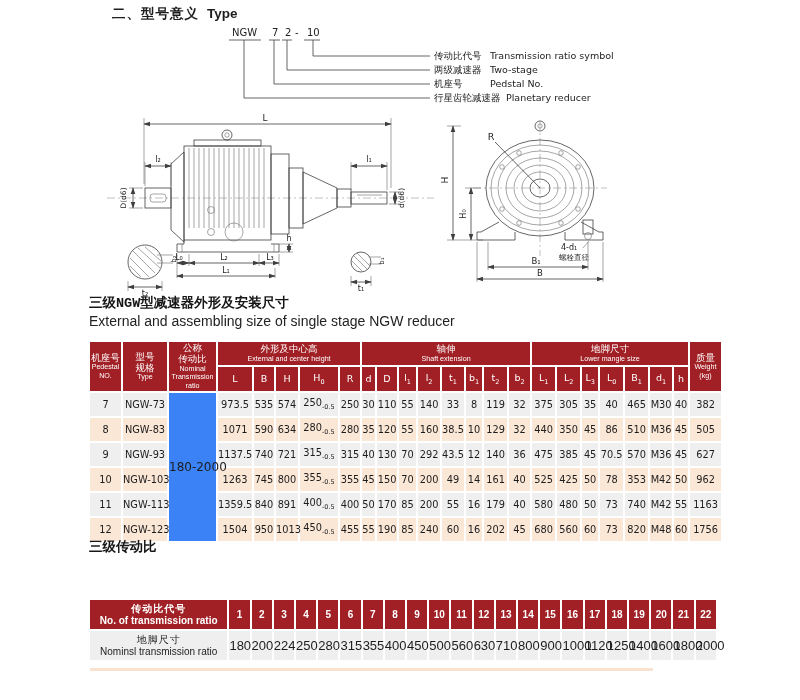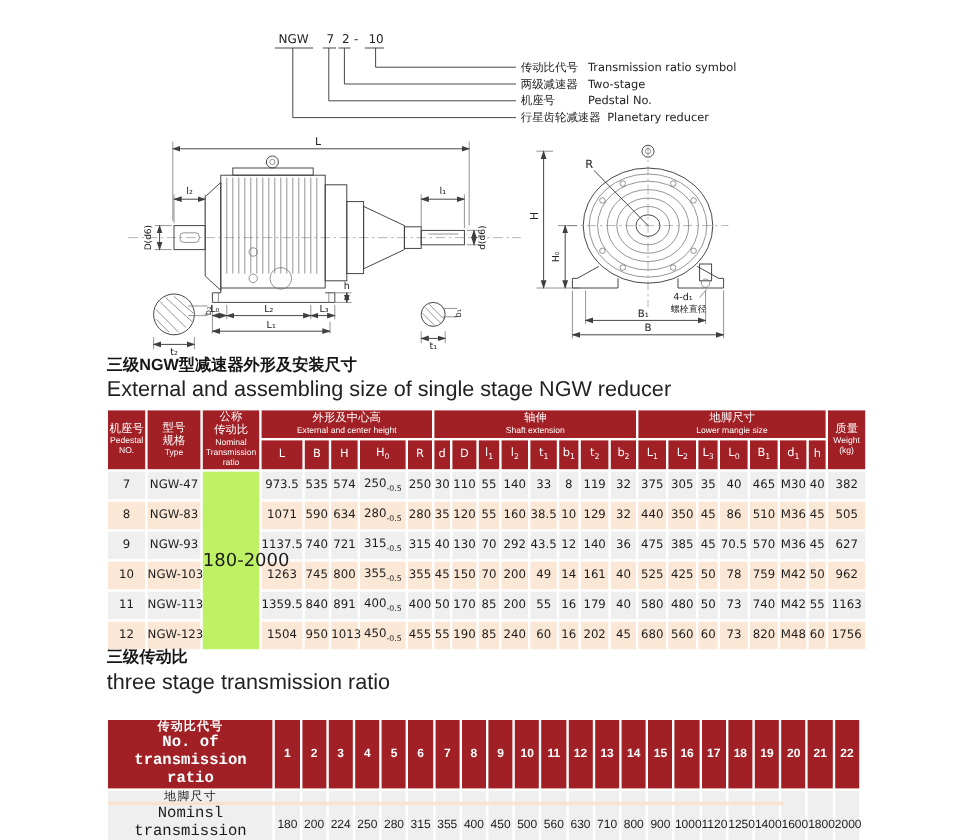--- a/index.html
+++ b/index.html
@@ -9,52 +9,55 @@
   .sec-title{position:absolute;left:112px;top:5px;font-size:13.5px;font-weight:bold;color:#1d1d1d;letter-spacing:1px;}
   .sec-title .en{margin-left:8px;letter-spacing:0;}
   
   svg{position:absolute;}
   svg text{fill:#222;font-family:"DejaVu Sans",sans-serif;}
   .ln{stroke:#3f3f3f;stroke-width:0.8;fill:none;}
   .thin{stroke:#6a6a6a;stroke-width:0.6;fill:none;}
   .cl{stroke:#999;stroke-width:0.6;fill:none;stroke-dasharray:8 3 2 3;}
   
   .tbl-head{position:absolute;left:89px;line-height:1.25;}
-  .tbl-head .t-zh{font-size:13.5px;font-weight:bold;color:#161616;}
-  .tbl-head .t-en{font-size:18px;color:#222;}
+  .tbl-head .t-zh{font-size:13.5px;font-weight:bold;color:#161616;font-family:Liberation Mono, monospace;}
+  .tbl-head .t-en{font-size:14px;color:#222;}
   
   #dim-table{position:absolute;left:88px;top:340px;width:630px;table-layout:fixed;
              border-collapse:separate;border-spacing:2px;}
   #dim-table th{background:#A12025;color:#fff;font-weight:normal;padding:0;text-align:center;vertical-align:middle;}
   #dim-table .zh{font-size:9.5px;line-height:1.2;}
   #dim-table .en{font-size:7.5px;line-height:1.15;transform:scale(0.95);}
   #dim-table .sub-col{font-size:9.5px;height:24px;font-family:"DejaVu Sans",sans-serif;}
   #dim-table td{padding:0;height:23px;text-align:center;font-size:9.8px;color:#1c1c1c;
                 font-family:"DejaVu Sans",sans-serif;white-space:nowrap;}
   #dim-table sub{font-size:6.5px;}
   .r-gray td{background:#EFEFEF;}
   .r-peach td{background:#FBE7D6;}
-  #dim-table td.c-ratio{background:#bef264;font-size:15px;}
+  #dim-table td.c-ratio{background:#3b82f6;font-size:12px;}
   
   #ratio-table{position:absolute;left:88px;top:598px;width:630px;table-layout:fixed;
                border-collapse:separate;border-spacing:2px;}
   #ratio-table th,#ratio-table td{padding:0;height:29px;text-align:center;vertical-align:middle;}
   #ratio-table .rt-label-red{background:#A12025;color:#fff;}
   #ratio-table .rt-label-gray{background:#EFEFEF;color:#1c1c1c;font-weight:normal;}
   #ratio-table .lab-zh{font-size:10px;line-height:1.2;letter-spacing:1px;}
-  #ratio-table .lab-en{font-size:13px;line-height:1.15;font-family:Liberation Mono, monospace;}
+  #ratio-table .lab-en{font-size:10px;line-height:1.15;}
   .rt-code{background:#A12025;color:#fff;font-size:10px;font-weight:bold;}
-  .rt-val{background:#EFEFEF;font-size:10px;color:#1c1c1c;font-weight:normal;}
+  .rt-val{background:#EFEFEF;font-size:13px;color:#1c1c1c;font-weight:normal;}
   .bottom-strip{position:absolute;left:90px;top:668px;width:563px;height:3px;background:#F9E3D0;}
 </style>
 </head>
 <body>
 
 <div class="page">
 
+  <div class="sec-title">
+    <span>二、型号意义</span><span class="en">Type</span>
+  </div>
 
   <svg style="left:228px;top:22px;" width="560" height="90" viewBox="0 0 560 90">
     <text x="4" y="14" font-size="10">NGW</text>
     <text x="44" y="14" font-size="10">7</text>
     <text x="57" y="14" font-size="10">2</text>
     <text x="67" y="14" font-size="10">-</text>
     <text x="79" y="14" font-size="10">10</text>
     <g class="ln">
       <line x1="1" y1="18" x2="33" y2="18"></line>
         <line x1="41" y1="18" x2="52" y2="18"></line>
@@ -350,21 +353,21 @@
           <th class="sub-col">L<sub>3</sub></th>
           <th class="sub-col">L<sub>0</sub></th>
           <th class="sub-col">B<sub>1</sub></th>
           <th class="sub-col">d<sub>1</sub></th>
           <th class="sub-col">h</th>
         </tr>
     </thead>
     <tbody id="dim-body">
         <tr class="r-gray">
           <td class="c-no">7</td>
-          <td class="c-type">NGW-47</td>
+          <td class="c-type">NGW-73</td>
           <td class="c-ratio" rowspan="6">180-2000</td>
           <td class="c-val">973.5</td>
           <td class="c-val">535</td>
           <td class="c-val">574</td>
           <td class="c-val">250<sub>-0.5</sub></td>
           <td class="c-val">250</td>
           <td class="c-val">30</td>
           <td class="c-val">110</td>
           <td class="c-val">55</td>
           <td class="c-val">140</td>
@@ -444,21 +447,21 @@
           <td class="c-val">70</td>
           <td class="c-val">200</td>
           <td class="c-val">49</td>
           <td class="c-val">14</td>
           <td class="c-val">161</td>
           <td class="c-val">40</td>
           <td class="c-val">525</td>
           <td class="c-val">425</td>
           <td class="c-val">50</td>
           <td class="c-val">78</td>
-          <td class="c-val">759</td>
+          <td class="c-val">353</td>
           <td class="c-val">M42</td>
           <td class="c-val">50</td>
           <td class="c-wt">962</td>
         </tr>
         <tr class="r-gray">
           <td class="c-no">11</td>
           <td class="c-type">NGW-113</td>
           <td class="c-val">1359.5</td>
           <td class="c-val">840</td>
           <td class="c-val">891</td>
@@ -504,21 +507,20 @@
           <td class="c-val">820</td>
           <td class="c-val">M48</td>
           <td class="c-val">60</td>
           <td class="c-wt">1756</td>
         </tr>
       </tbody>
   </table>
 
   <div class="tbl-head" style="top:540px;">
     <div class="t-zh">三级传动比</div>
-    <div class="t-en">three stage transmission ratio</div>
   </div>
 
   <table id="ratio-table">
     <colgroup>
       <col style="width:136px">
       <col span="22" style="width:20px">
     </colgroup>
     <tbody>
         <tr id="ratio-codes">
       <th class="rt-label-red">

